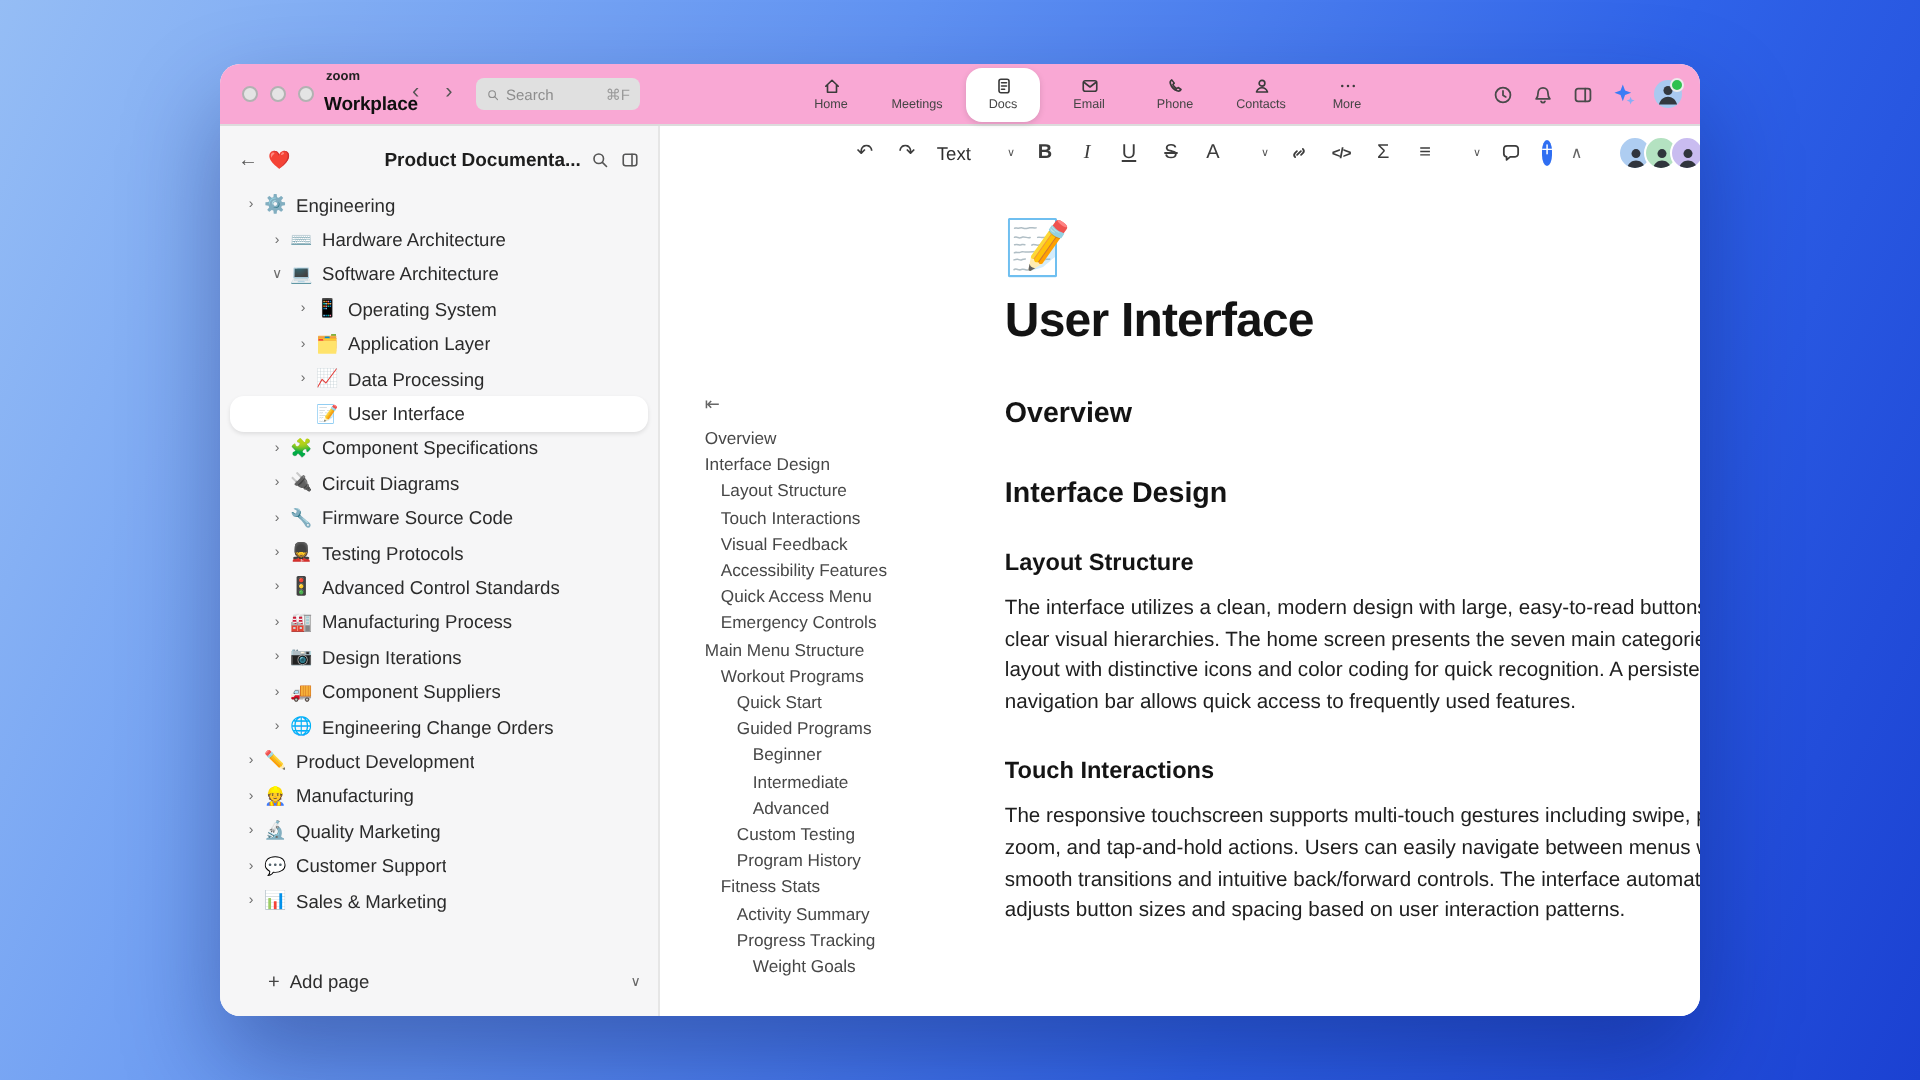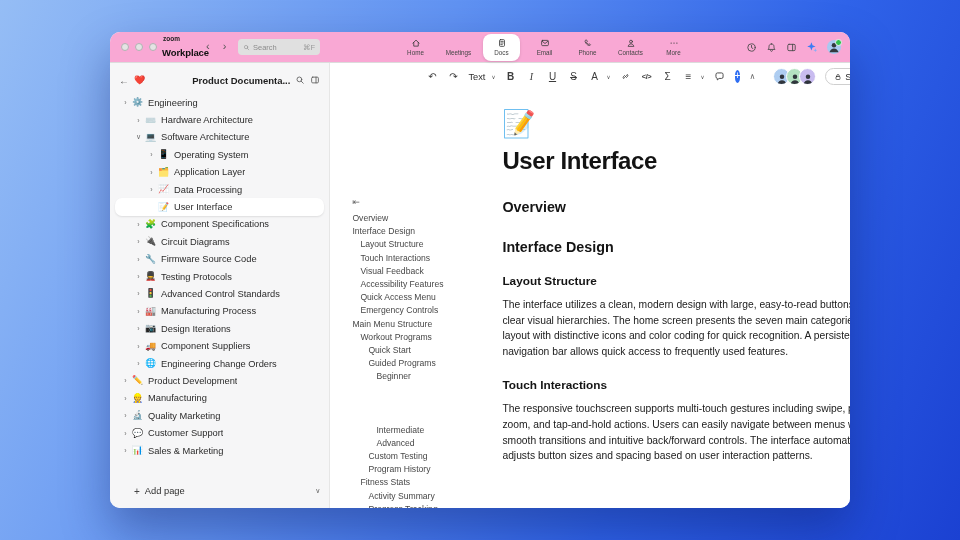--- a/index.html
+++ b/index.html
@@ -67,21 +67,21 @@
   
   .main{flex:1;background:#fff;display:flex;flex-direction:column;min-width:0;}
   .doc-toolbar{flex:0 0 27px;display:flex;align-items:center;gap:9px;padding:0 10px 0 96px;color:#3c3c3c;}
   .ti{min-width:12px;height:16px;display:flex;align-items:center;justify-content:center;font-size:10px;color:#3c3c3c;}
   .ti svg{width:11px;height:11px;}
   .ti.b{font-weight:700;}
   .ti.i{font-style:italic;font-family:"Liberation Serif",serif;}
   .ti.u{text-decoration:underline;}
   .ti.s{text-decoration:line-through;}
   .ti.code{font-size:7.5px;letter-spacing:-.5px;font-weight:700;}
-  .dd{display:flex;align-items:center;gap:6px;}
+  .dd{display:flex;align-items:center;gap:18px;}
   .dd .ch{font-size:5.5px;color:#555;}
   .text-btn{font-size:9.3px;color:#2f2f2f;}
   .plus-btn{width:13px;height:13px;border-radius:50%;background:#2f6ef2;color:#fff;font-size:10px;line-height:12px;text-align:center;}
   .caret{font-size:8px;color:#666;}
   .tb-spacer{flex:1;}
   .av-stack{display:flex;align-items:center;}
   .av{width:15px;height:15px;border-radius:50%;border:1.5px solid #fff;margin-left:-4px;overflow:hidden;display:flex;align-items:flex-end;justify-content:center;}
   .av:first-child{margin-left:0;}
   .av svg{width:12px;height:12px;color:#30353c;}
   .share-btn{display:flex;align-items:center;gap:3px;border:1px solid #cfcfcf;border-radius:11px;padding:2.5px 8px;font-size:9px;color:#1f1f1f;}
@@ -454,21 +454,21 @@
               <div class="toc-item l1" style="padding-left: 10px;">Touch Interactions</div>
               <div class="toc-item l1" style="padding-left: 10px;">Visual Feedback</div>
               <div class="toc-item l1" style="padding-left: 10px;">Accessibility Features</div>
               <div class="toc-item l1" style="padding-left: 10px;">Quick Access Menu</div>
               <div class="toc-item l1" style="padding-left: 10px;">Emergency Controls</div>
               <div class="toc-item l0" style="padding-left: 2px;">Main Menu Structure</div>
               <div class="toc-item l1" style="padding-left: 10px;">Workout Programs</div>
               <div class="toc-item l2" style="padding-left: 18px;">Quick Start</div>
               <div class="toc-item l2" style="padding-left: 18px;">Guided Programs</div>
               <div class="toc-item l3" style="padding-left: 26px;">Beginner</div>
-              <div class="toc-item l3" style="padding-left: 26px; margin-top: 40px;">Intermediate</div>
+              <div class="toc-item l3" style="padding-left: 26px;">Intermediate</div>
               <div class="toc-item l3" style="padding-left: 26px;">Advanced</div>
               <div class="toc-item l2" style="padding-left: 18px;">Custom Testing</div>
               <div class="toc-item l2" style="padding-left: 18px;">Program History</div>
               <div class="toc-item l1" style="padding-left: 10px;">Fitness Stats</div>
               <div class="toc-item l2" style="padding-left: 18px;">Activity Summary</div>
               <div class="toc-item l2" style="padding-left: 18px;">Progress Tracking</div>
               <div class="toc-item l3" style="padding-left: 26px;">Weight Goals</div>
             </div>
         </div>
         <div class="doc">

